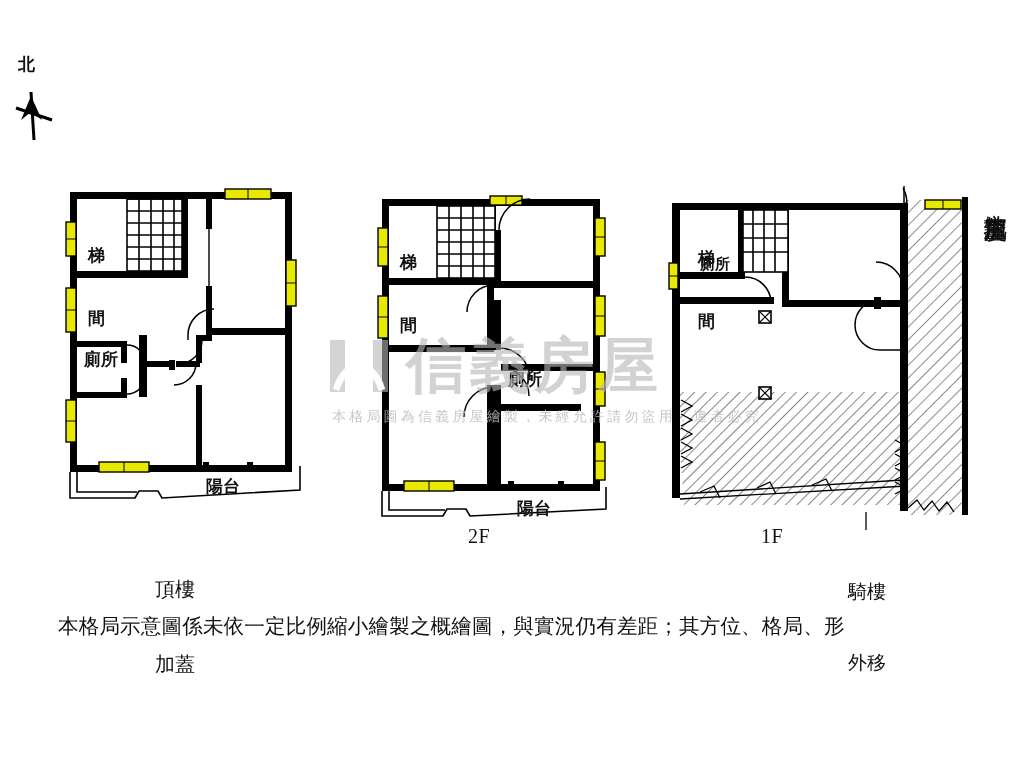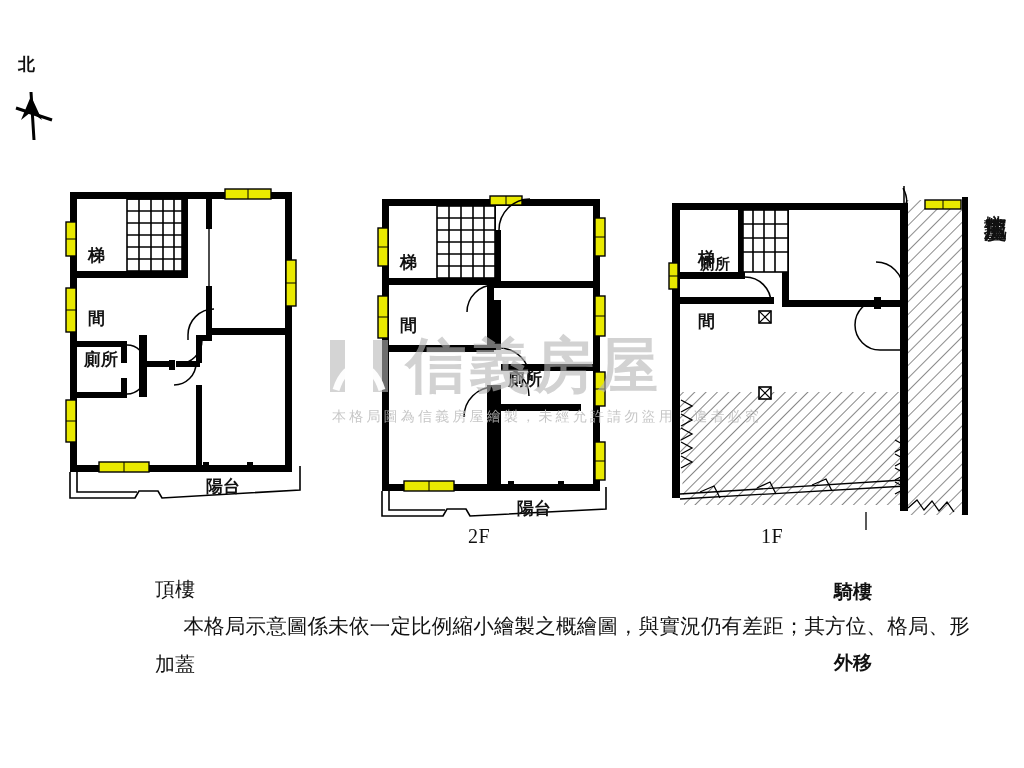--- a/index.html
+++ b/index.html
@@ -56,22 +56,23 @@
     letter-spacing: 0.5px;
   }
   .floor-label-cjk {
     font-size: 20px;
     font-weight: 400;
     line-height: 1.25;
     text-align: center;
   }
   .note-label {
     font-size: 19px;
-    font-weight: 700;
+    font-weight: 400;
     line-height: 1.25;
+    text-align: center;
   }
   .vert-label {
     font-size: 23px;
     font-weight: 500;
     writing-mode: vertical-rl;
     text-orientation: upright;
     line-height: 1.08;
     letter-spacing: 1px;
   }
   .compass-label {
@@ -83,21 +84,20 @@
     position: absolute;
     left: 58px;
     top: 612px;
     width: 912px;
     font-size: 20.5px;
     line-height: 1.46;
     font-weight: 500;
     letter-spacing: 0.2px;
     font-family: "Liberation Serif", "DejaVu Serif", serif;
     color: #111111;
-    text-align: right;
   }
   #disclaimer div { white-space: pre; }
   
   #watermark {
     position: absolute;
     left: 330px;
     top: 326px;
     width: 360px;
     height: 112px;
     pointer-events: none;

